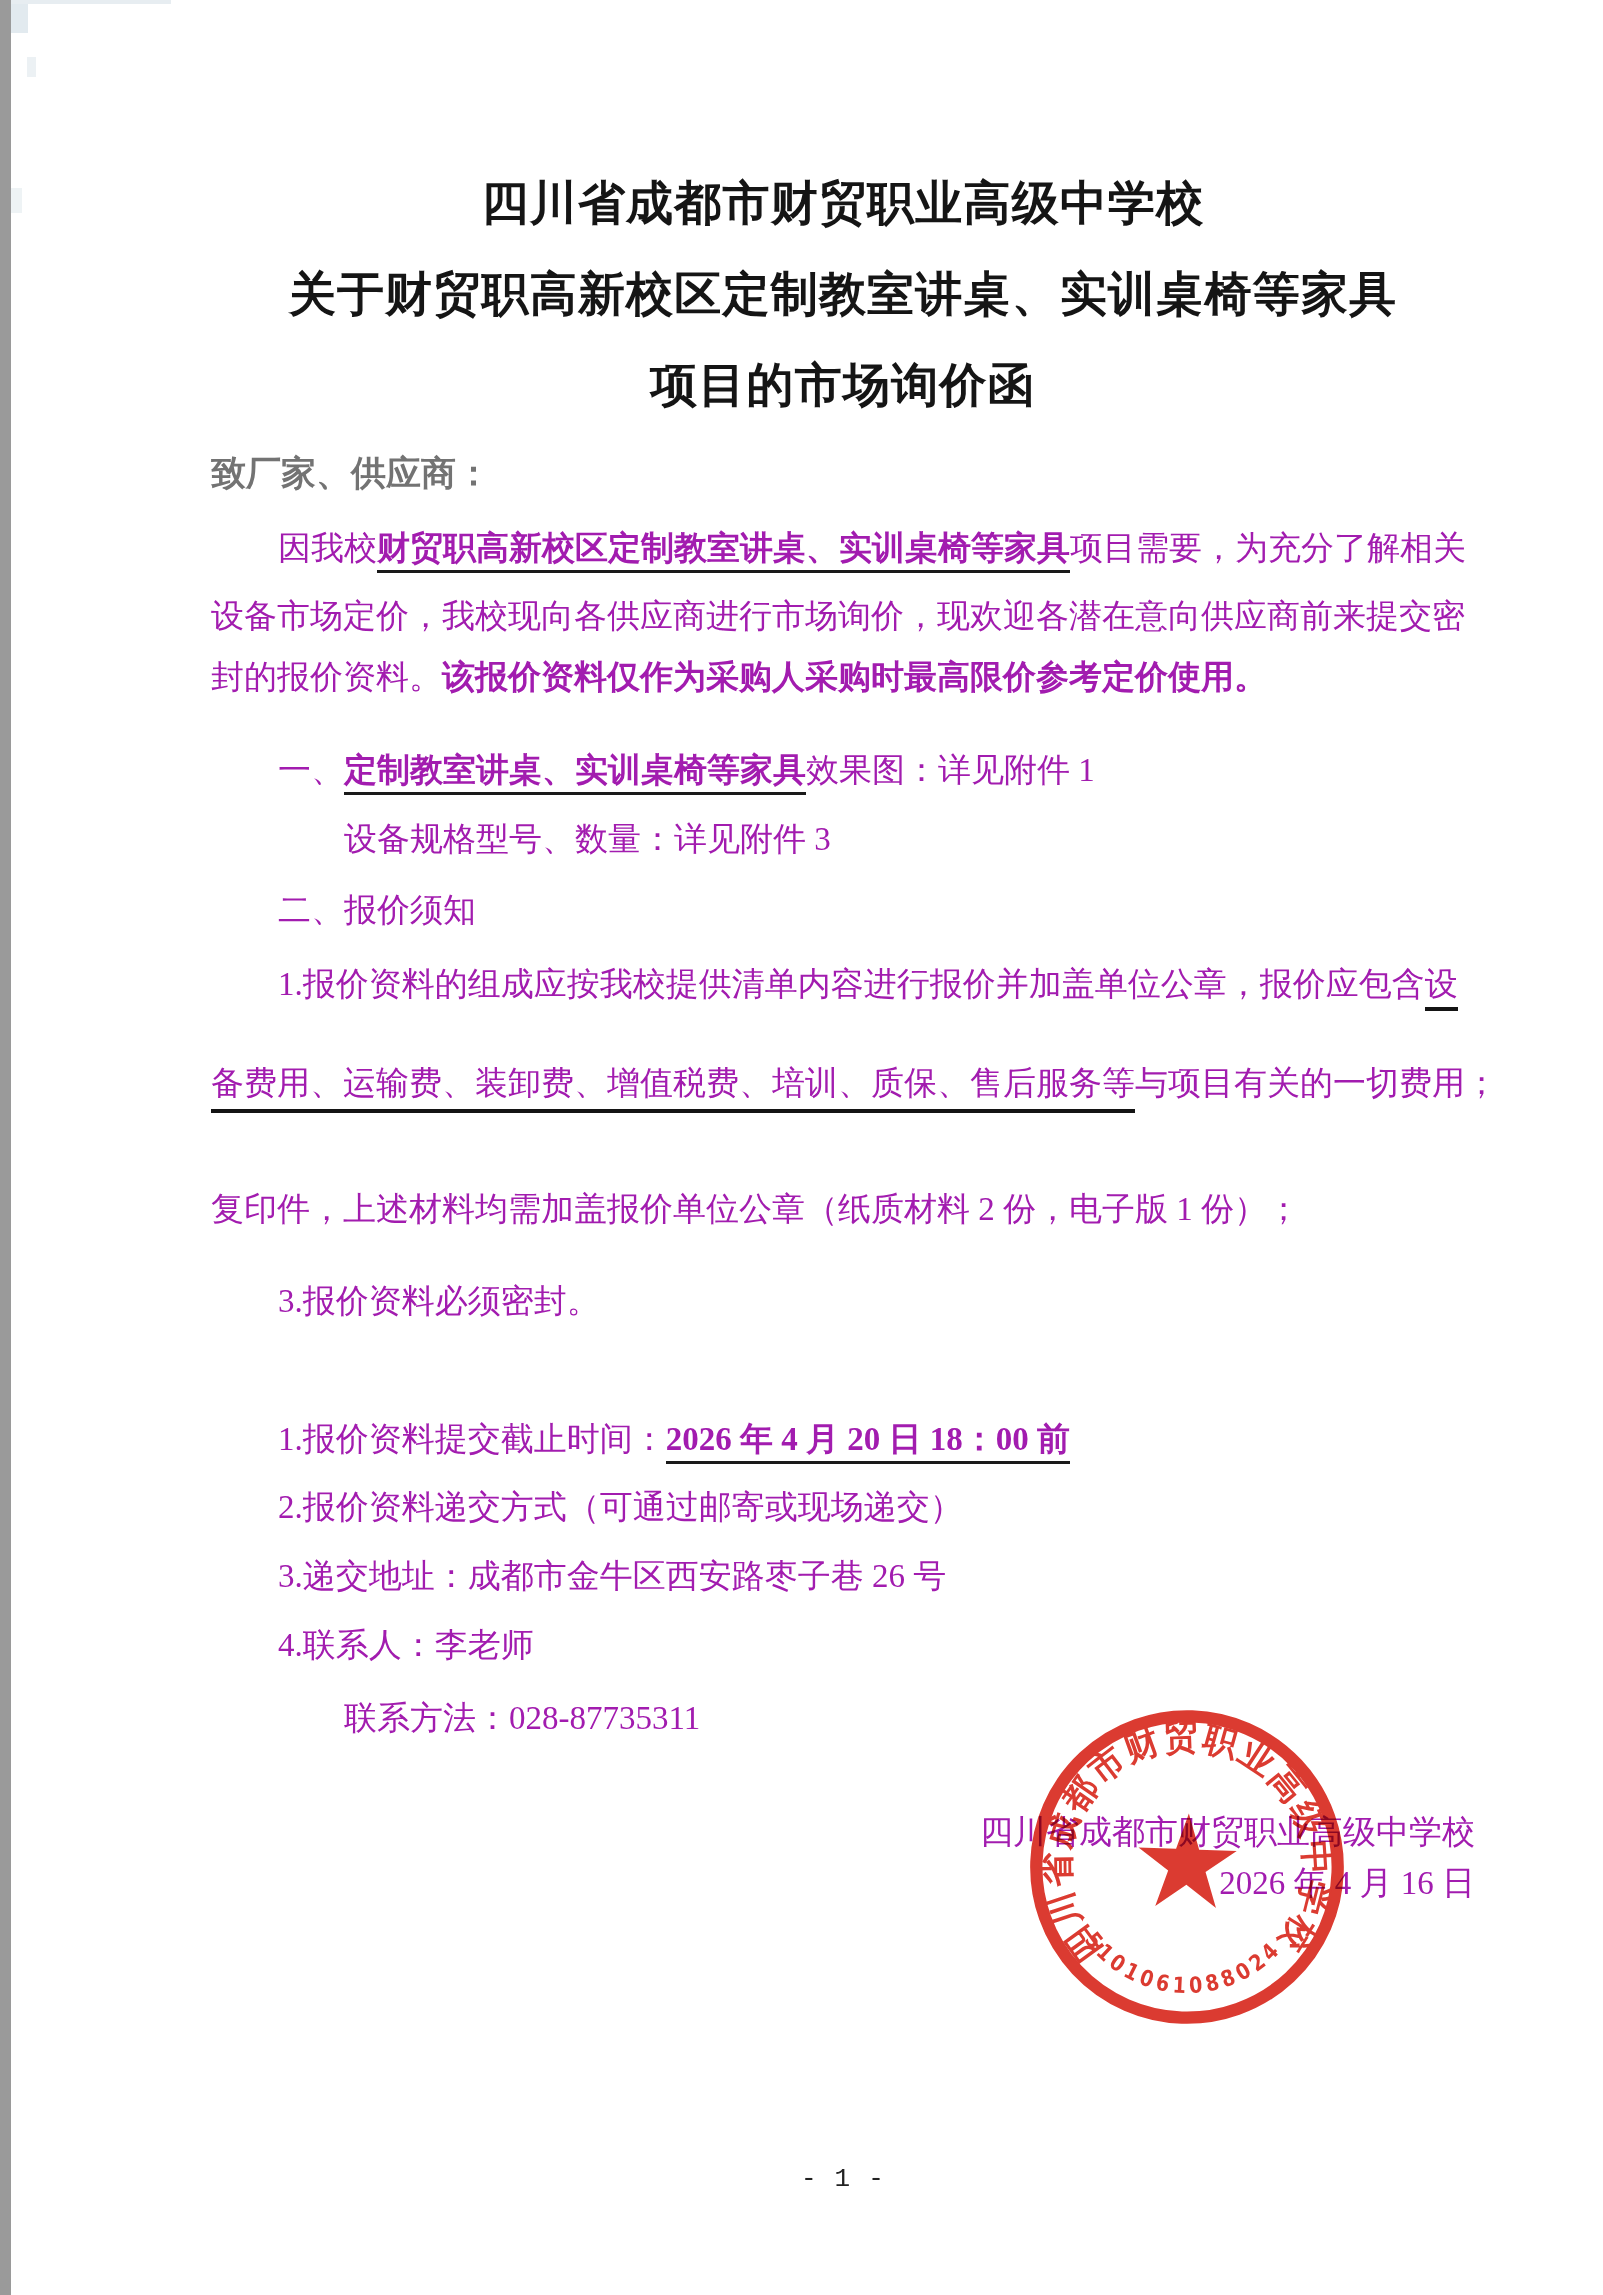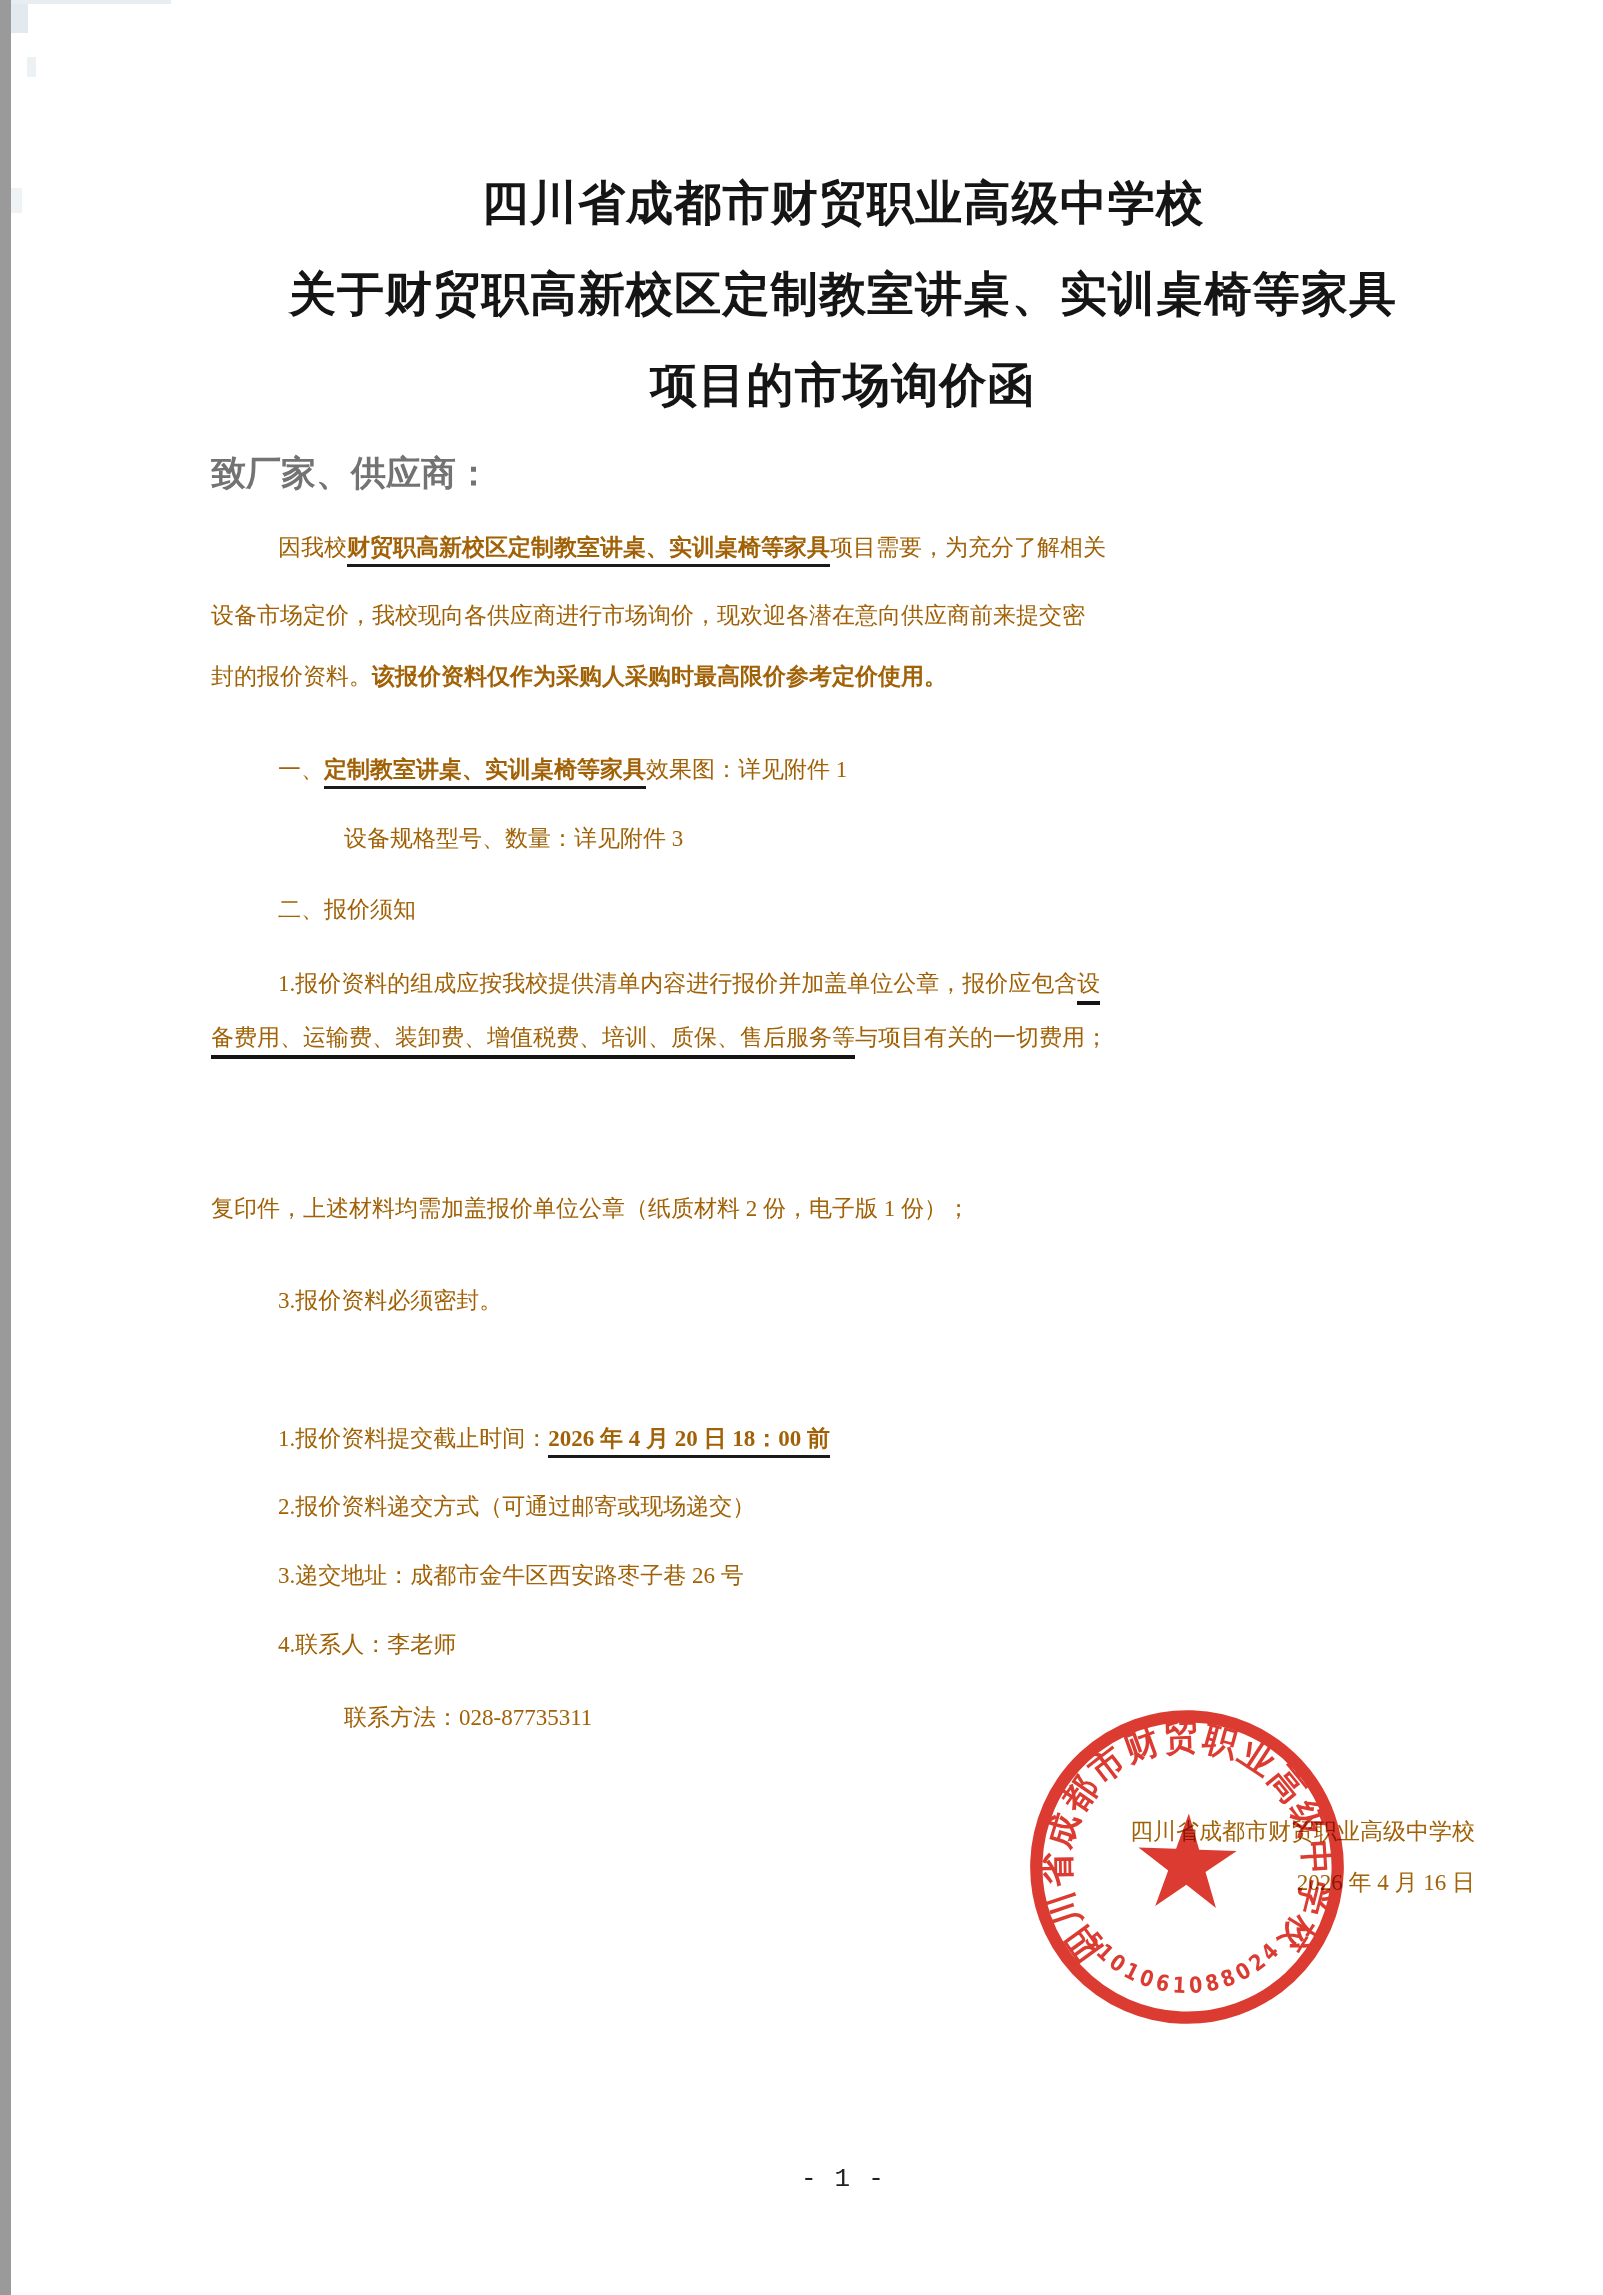--- a/index.html
+++ b/index.html
@@ -22,33 +22,33 @@
 
   .tline{
     position:absolute;left:200px;width:1264px;height:92px;line-height:92px;
     text-align:center;font-size:47px;font-weight:bold;color:#151515;
     white-space:nowrap;letter-spacing:1.2px;
   }
   .t1{top:157px;} .t2{top:248px;} .t3{top:339px;}
 
   .ln{
     position:absolute;left:200px;width:1264px;height:68px;line-height:68px;
-    font-size:23px;white-space:nowrap;color:#a16207;
+    font-size:33px;white-space:nowrap;color:#a21caf;
   }
   .ind2{padding-left:67px;}
   .ind4{padding-left:133px;}
   .salut{top:440px;font-size:35px;font-weight:bold;color:#737373;}
   .b{font-weight:bold;}
   .bu{font-weight:bold;border-bottom:3.1px solid #1a1a1a;padding-bottom:3.7px;}
   .uth{border-bottom:4.3px solid #141414;padding-bottom:4.9px;}
 
   .y-intro1{top:514px;} .y-intro2{top:582px;} .y-intro3{top:643px;}
   .y-s1l1{top:736px;} .y-s1l2{top:805px;}
   .y-s2h{top:876px;}
-  .y-s2i1a{top:950px;} .y-s2i1b{top:1004px;}
+  .y-s2i1a{top:950px;} .y-s2i1b{top:1052px;font-family:Liberation Mono, monospace;}
   .y-s2i2a{top:1108px;} .y-s2i2b{top:1175px;}
   .y-s2i3{top:1267px;}
   .y-s3h{top:1336px;}
   .y-s3i1{top:1405px;} .y-s3i2{top:1473px;} .y-s3i3{top:1542px;}
   .y-s3i4{top:1611px;} .y-s3i5{top:1684px;}
 
   .sig{text-align:right;}
   .y-sig1{top:1798px;}
   .y-sig2{top:1849px;padding-right:9.2px;}
 

